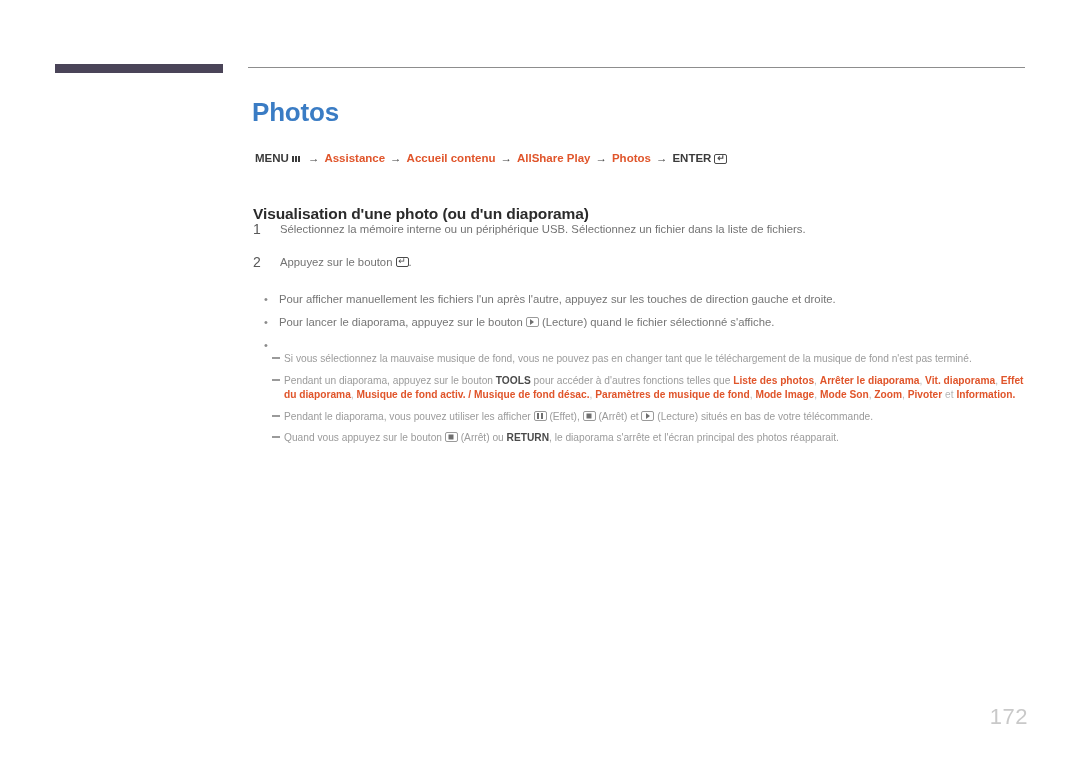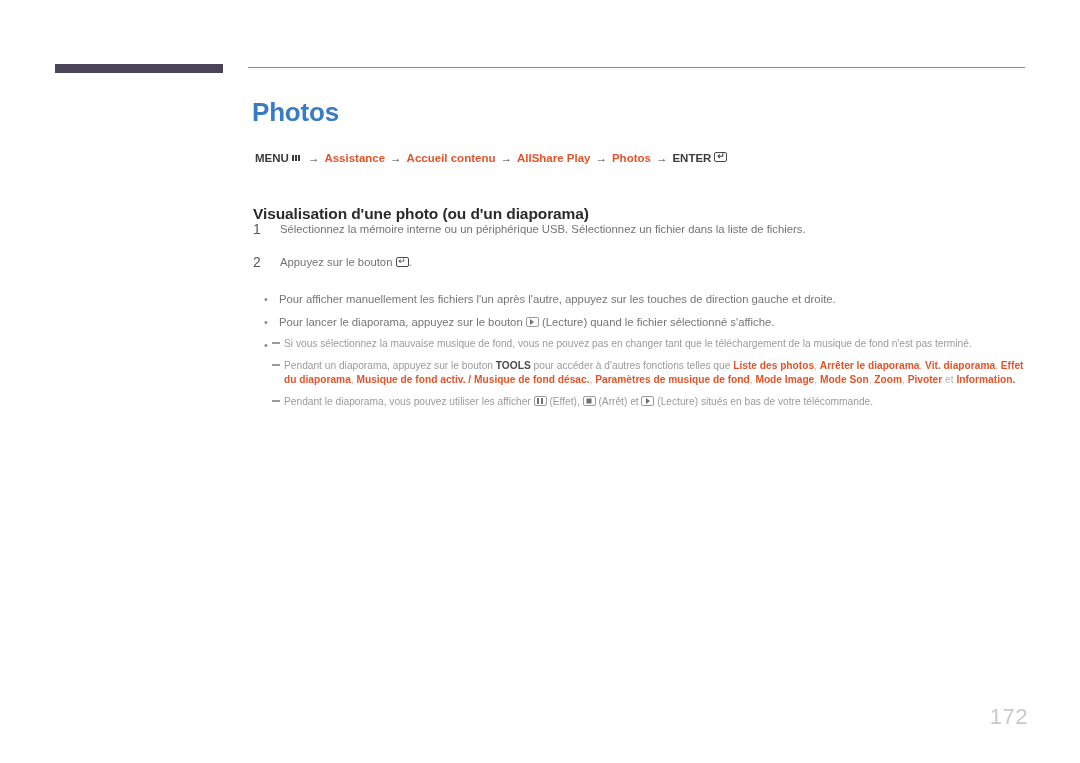--- a/index.html
+++ b/index.html
@@ -49,21 +49,21 @@
   
   .breadcrumb {
     position: absolute;
     left: 255px;
     top: 152px;
     font-size: 11.5px;
     font-weight: bold;
     color: #3b3b3b;
     white-space: nowrap;
     display: flex;
-    align-items: flex-start;
+    align-items: flex-end;
   }
   .breadcrumb .crumb-accent { color: #e0552b; }
   .breadcrumb .arrow {
     color: #3b3b3b;
     font-weight: normal;
     margin: 0 5px;
     font-size: 11.5px;
   }
 
   
@@ -202,21 +202,21 @@
   .bullet-text {
     font-size: 11.3px;
     color: #757575;
     line-height: 14px;
   }
 
   
   .subnotes {
     position: absolute;
     left: 272px;
-    top: 337px;
+    top: 352px;
     width: 756px;
   }
   .subnote {
     display: flex;
     align-items: flex-start;
     margin-bottom: 7px;
   }
   .subnote-dash {
     flex: 0 0 12px;
     margin-top: 5px;
@@ -333,16 +333,22 @@
   <div class="subnote">
     <div class="subnote-dash">
         <i></i>
       </div>
     <div class="subnote-text"><span>Pendant le diaporama, vous pouvez utiliser les afficher </span><span class="key-box light ic-pause"><span>
             <i></i>
             <i></i>
           </span></span><span> (Effet), </span><span class="key-box light ic-stop"><span></span></span><span> (Arrêt) et </span><span class="key-box light ic-play"><span></span></span><span> (Lecture) situés en bas de votre télécommande.</span></div>
   </div>
 
+  <div class="subnote">
+    <div class="subnote-dash">
+        <i></i>
+      </div>
+    <div class="subnote-text"><span>Quand vous appuyez sur le bouton </span><span class="key-box light ic-stop"><span></span></span><span> (Arrêt) ou </span><b>RETURN</b><span>, le diaporama s'arrête et l'écran principal des photos réapparait.</span></div>
+  </div>
 
 </div>
 
 <div class="page-number">172</div>
 
 </body></html>

